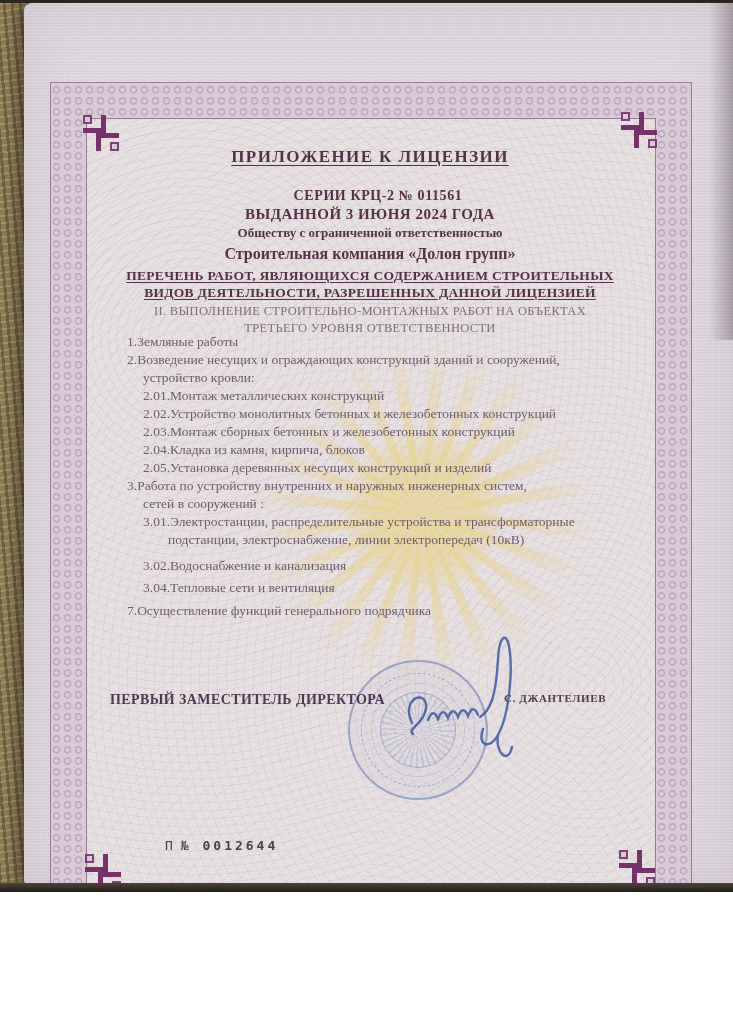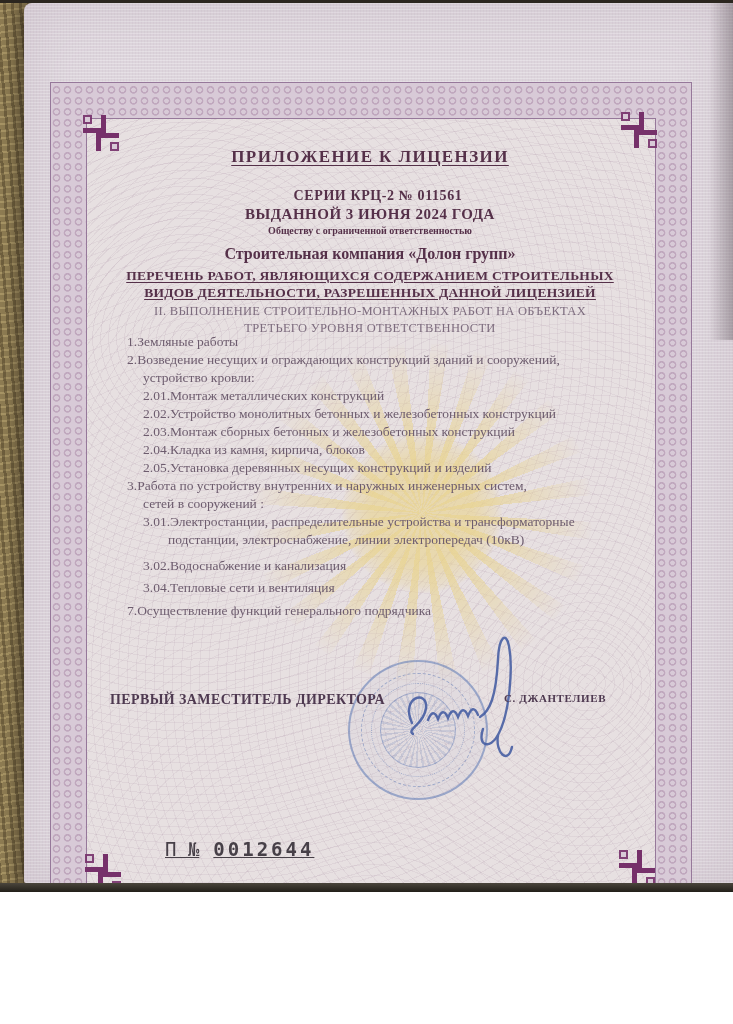--- a/index.html
+++ b/index.html
@@ -45,40 +45,40 @@
     -webkit-mask-image:radial-gradient(circle, #000 35%, transparent 72%);
     mask-image:radial-gradient(circle, #000 35%, transparent 72%);}
   .watermark-core{position:absolute;left:318px;top:430px;width:160px;height:160px;border-radius:50%;
     background:radial-gradient(circle, rgba(233,211,140,.6) 0 45%, rgba(233,211,140,.25) 65%, transparent 72%);}
   
   .center-block{position:absolute;left:62px;width:568px;text-align:center;color:#553049;white-space:nowrap;}
   .t-title{top:144px;font-size:17px;font-weight:bold;letter-spacing:1.4px;
     text-decoration:underline;text-underline-offset:3px;}
   .t-series{top:185px;font-size:14px;font-weight:bold;letter-spacing:.6px;padding-left:8px;}
   .t-issued{top:203px;font-size:15px;font-weight:bold;letter-spacing:.5px;}
-  .t-org1{top:222px;font-size:10px;font-weight:bold;}
+  .t-org1{top:222px;font-size:13px;font-weight:bold;}
   .t-org2{top:242px;font-size:16px;font-weight:bold;}
   .t-lh{font-size:13.5px;font-weight:bold;letter-spacing:.3px;
     text-decoration:underline;text-underline-offset:2px;}
   .t-lh1{top:265px;}
   .t-lh2{top:282px;}
   .t-sec{font-size:12.5px;color:#7d6c7e;letter-spacing:.3px;font-weight:normal;}
   .t-sec1{top:301px;}
   .t-sec2{top:318px;}
   .works{position:absolute;left:103px;top:330px;font-size:13.5px;line-height:18px;
     color:#6d5c6e;white-space:nowrap;}
   .w-sub{padding-left:16px;}
   .w-sub2{padding-left:41px;}
   .mt8{margin-top:8px;} .mt4{margin-top:4px;} .mt6{margin-top:6px;} .mt5{margin-top:5px;}
   .sig-title{position:absolute;left:86px;top:689px;font-size:14px;font-weight:bold;
     letter-spacing:.4px;color:#4e3950;white-space:nowrap;}
   .sig-name{position:absolute;left:480px;top:689px;font-size:11px;font-weight:bold;
     letter-spacing:.6px;color:#4e3950;white-space:nowrap;}
   .serial{position:absolute;left:141px;top:835px;font-family:"DejaVu Sans Mono",monospace;
-    font-size:19px;color:#474048;white-space:nowrap;text-decoration:underline;}
+    font-size:13px;color:#474048;white-space:nowrap;}
   .serial .num{letter-spacing:3px;margin-left:14px;font-weight:bold;}
   
   .stamp{position:absolute;left:324px;top:657px;width:136px;height:136px;border-radius:50%;
     border:2.5px solid rgba(93,120,180,.55);background:rgba(120,145,200,.05);}
   .stamp::before{content:"";position:absolute;inset:11px;border-radius:50%;
     border:1.5px dashed rgba(93,120,180,.5);}
   .stamp::after{content:"";position:absolute;inset:30px;border-radius:50%;
     border:1.5px solid rgba(93,120,180,.45);
     background:repeating-conic-gradient(rgba(93,120,180,.18) 0 4deg, transparent 4deg 10deg);}
   .stamp-ring2{position:absolute;inset:21px;border-radius:50%;

